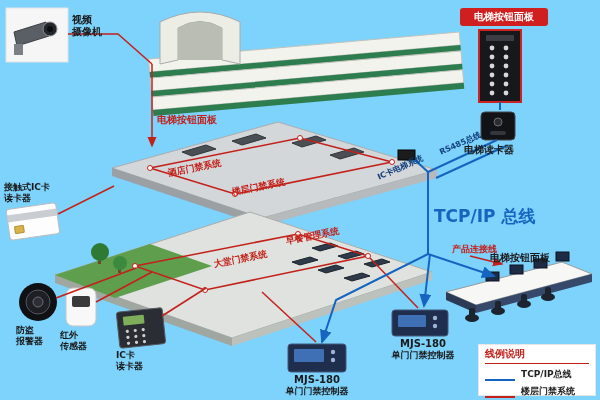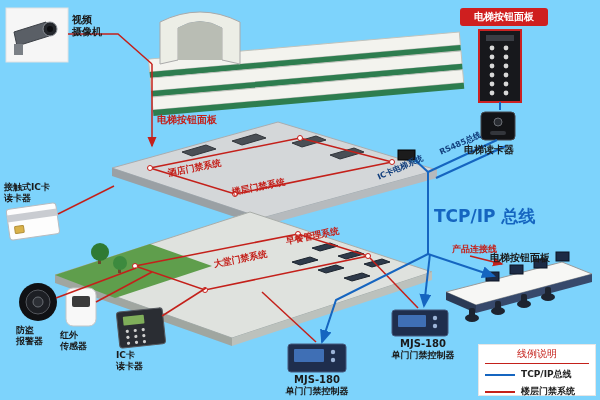--- a/index.html
+++ b/index.html
@@ -14,23 +14,23 @@
   .navy{color:#123f7d}
   .big{font-size:17px}
   .mid{font-size:10px}
   .sm{font-size:8px}
   .rot{transform:rotate(-11deg);transform-origin:left center}
   .rot24{transform:rotate(-24deg);transform-origin:left center}
   .pill{background:#cf1f1f;color:#fff;border-radius:3px;display:flex;align-items:center;
         justify-content:center;font-size:10px;font-weight:700;white-space:nowrap}
   .legend{position:absolute;left:478px;top:344px;width:118px;height:52px;border:1px solid #e6e6e6;
           background:#fff;padding:2px 6px}
-  .legend-title{color:#c4201a;font-weight:400;font-size:10px;text-align:center}
+  .legend-title{color:#c4201a;font-weight:700;font-size:10px;}
   .legend-rule{height:0;border-top:1.5px solid #c4201a;margin:2px 0 2px}
-  .legend-row{display:flex;align-items:center;gap:6px;font-size:9px;font-weight:700;color:#222;margin-top:4px}
+  .legend-row{display:flex;align-items:flex-end;gap:6px;font-size:9px;font-weight:700;color:#222;margin-top:4px}
   .sw{width:30px;height:0;border-top:2.5px solid}
   .sw-blue{border-color:#1565c0}
   .sw-red{border-color:#c4201a}
 </style>
 </head>
 <body>
 
 <div class="stage">
 
   <svg class="scene" width="600" height="400" viewBox="0 0 600 400">

